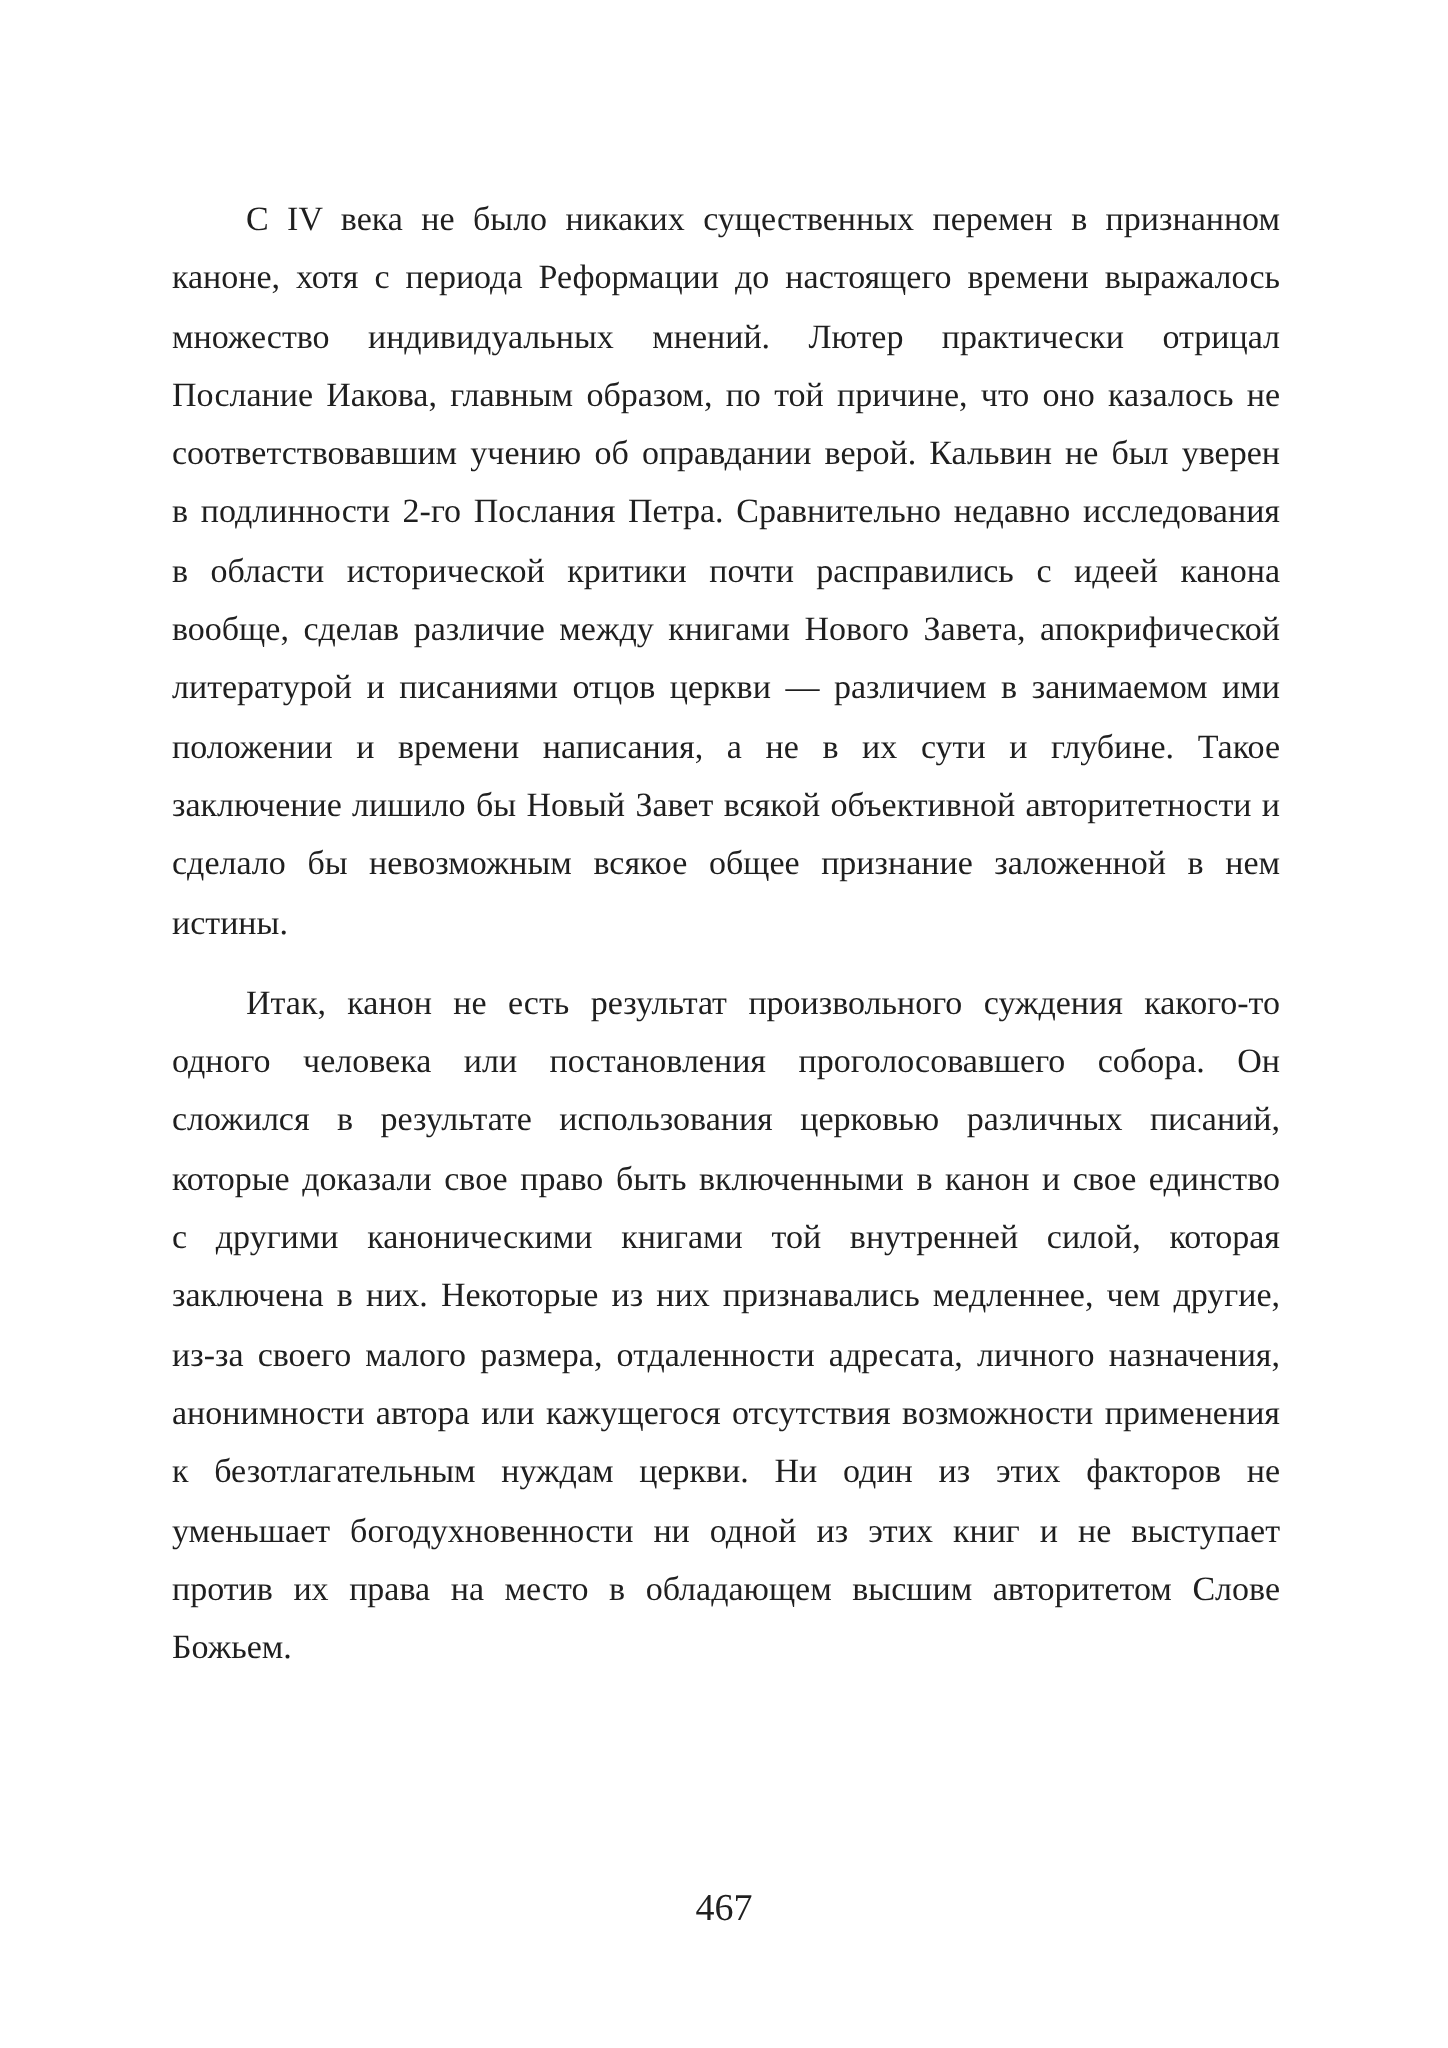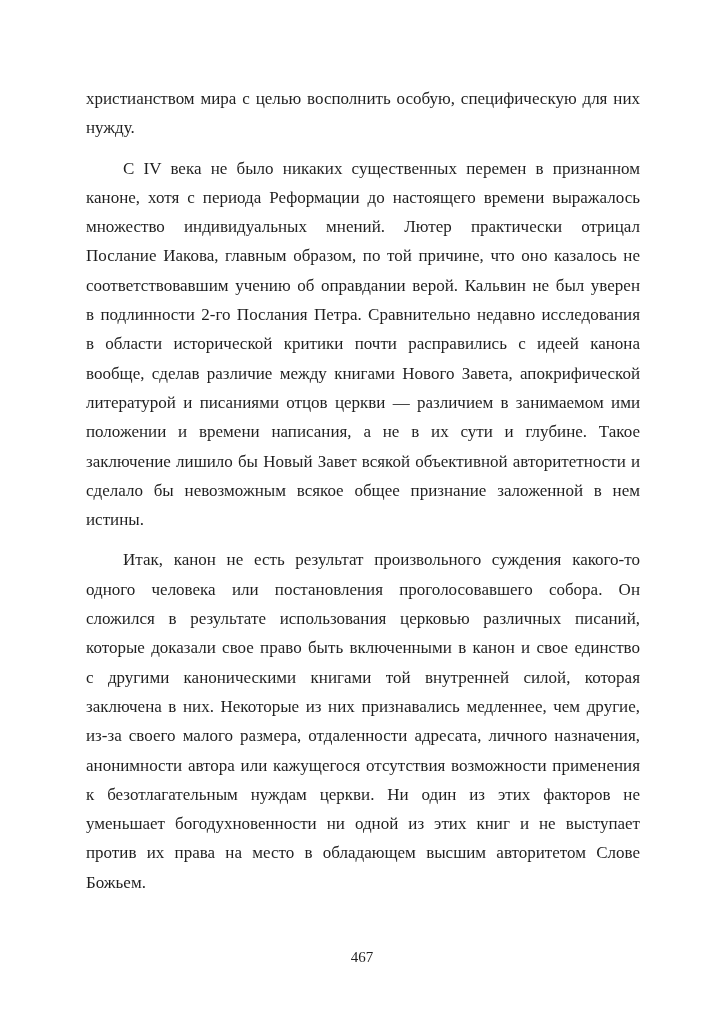--- a/index.html
+++ b/index.html
@@ -29,27 +29,26 @@
     .text-block p.indent {
       text-indent: 37px;
       margin-top: 11px;
     }
     .page-number {
       position: absolute;
       left: 0;
       bottom: 58px;
       width: 100%;
       text-align: center;
-      font-size: 15px;
+      font-size: 19px;
       color: #1f1f1f;
     }
   </style>
 </head>
 <body>
 
 <div class="page">
   <div class="text-block">
-    <p>христианством мира с целью восполнить особую, специфическую для них нужду.</p>
     <p class="indent">С IV века не было никаких существенных перемен в признанном каноне, хотя с периода Реформации до настоящего времени выражалось множество индивидуальных мнений. Лютер практически отрицал Послание Иакова, главным образом, по той причине, что оно казалось не соответствовавшим учению об оправдании верой. Кальвин не был уверен в подлинности 2-го Послания Петра. Сравнительно недавно исследования в области исторической критики почти расправились с идеей канона вообще, сделав различие между книгами Нового Завета, апокрифической литературой и писаниями отцов церкви — различием в занимаемом ими положении и времени написания, а не в их сути и глубине. Такое заключение лишило бы Новый Завет всякой объективной авторитетности и сделало бы невозможным всякое общее признание заложенной в нем истины.</p>
     <p class="indent">Итак, канон не есть результат произвольного суждения какого-то одного человека или постановления проголосовавшего собора. Он сложился в результате использования церковью различных писаний, которые доказали свое право быть включенными в канон и свое единство с другими каноническими книгами той внутренней силой, которая заключена в них. Некоторые из них признавались медленнее, чем другие, из-за своего малого размера, отдаленности адресата, личного назначения, анонимности автора или кажущегося отсутствия возможности применения к безотлагательным нуждам церкви. Ни один из этих факторов не уменьшает богодухновенности ни одной из этих книг и не выступает против их права на место в обладающем высшим авторитетом Слове Божьем.</p>
   </div>
   <div class="page-number">467</div>
 </div>
 
 </body></html>

